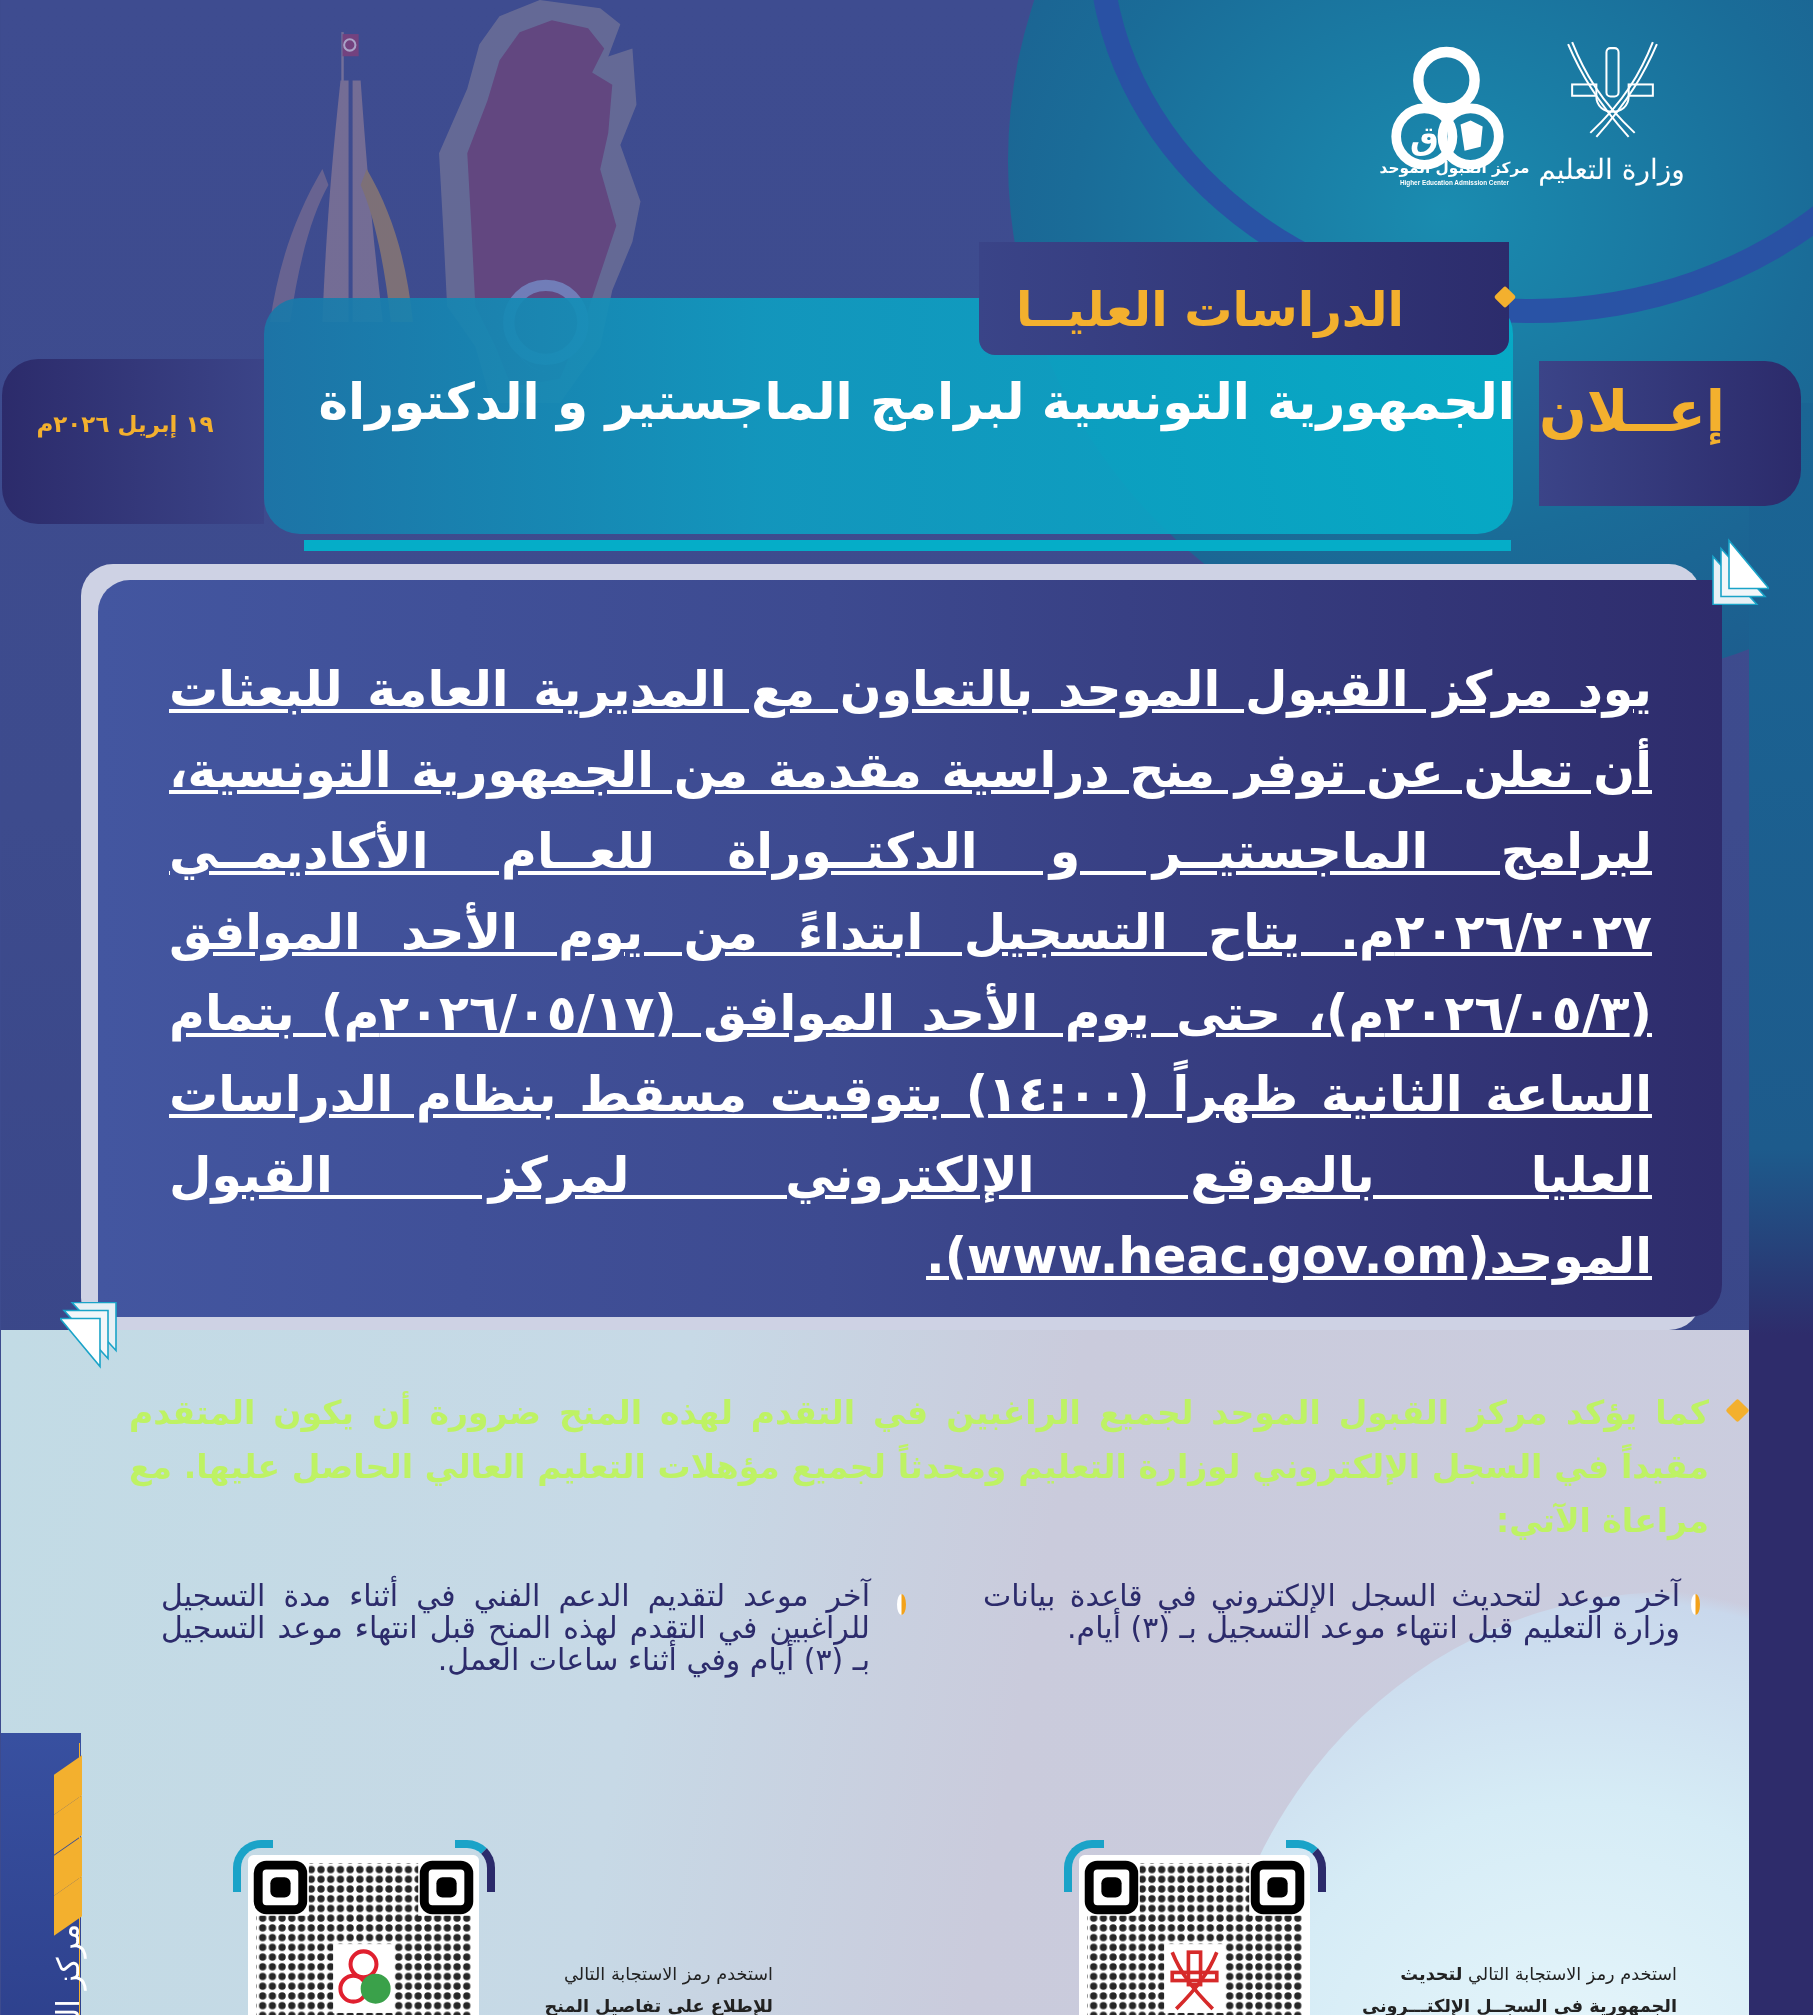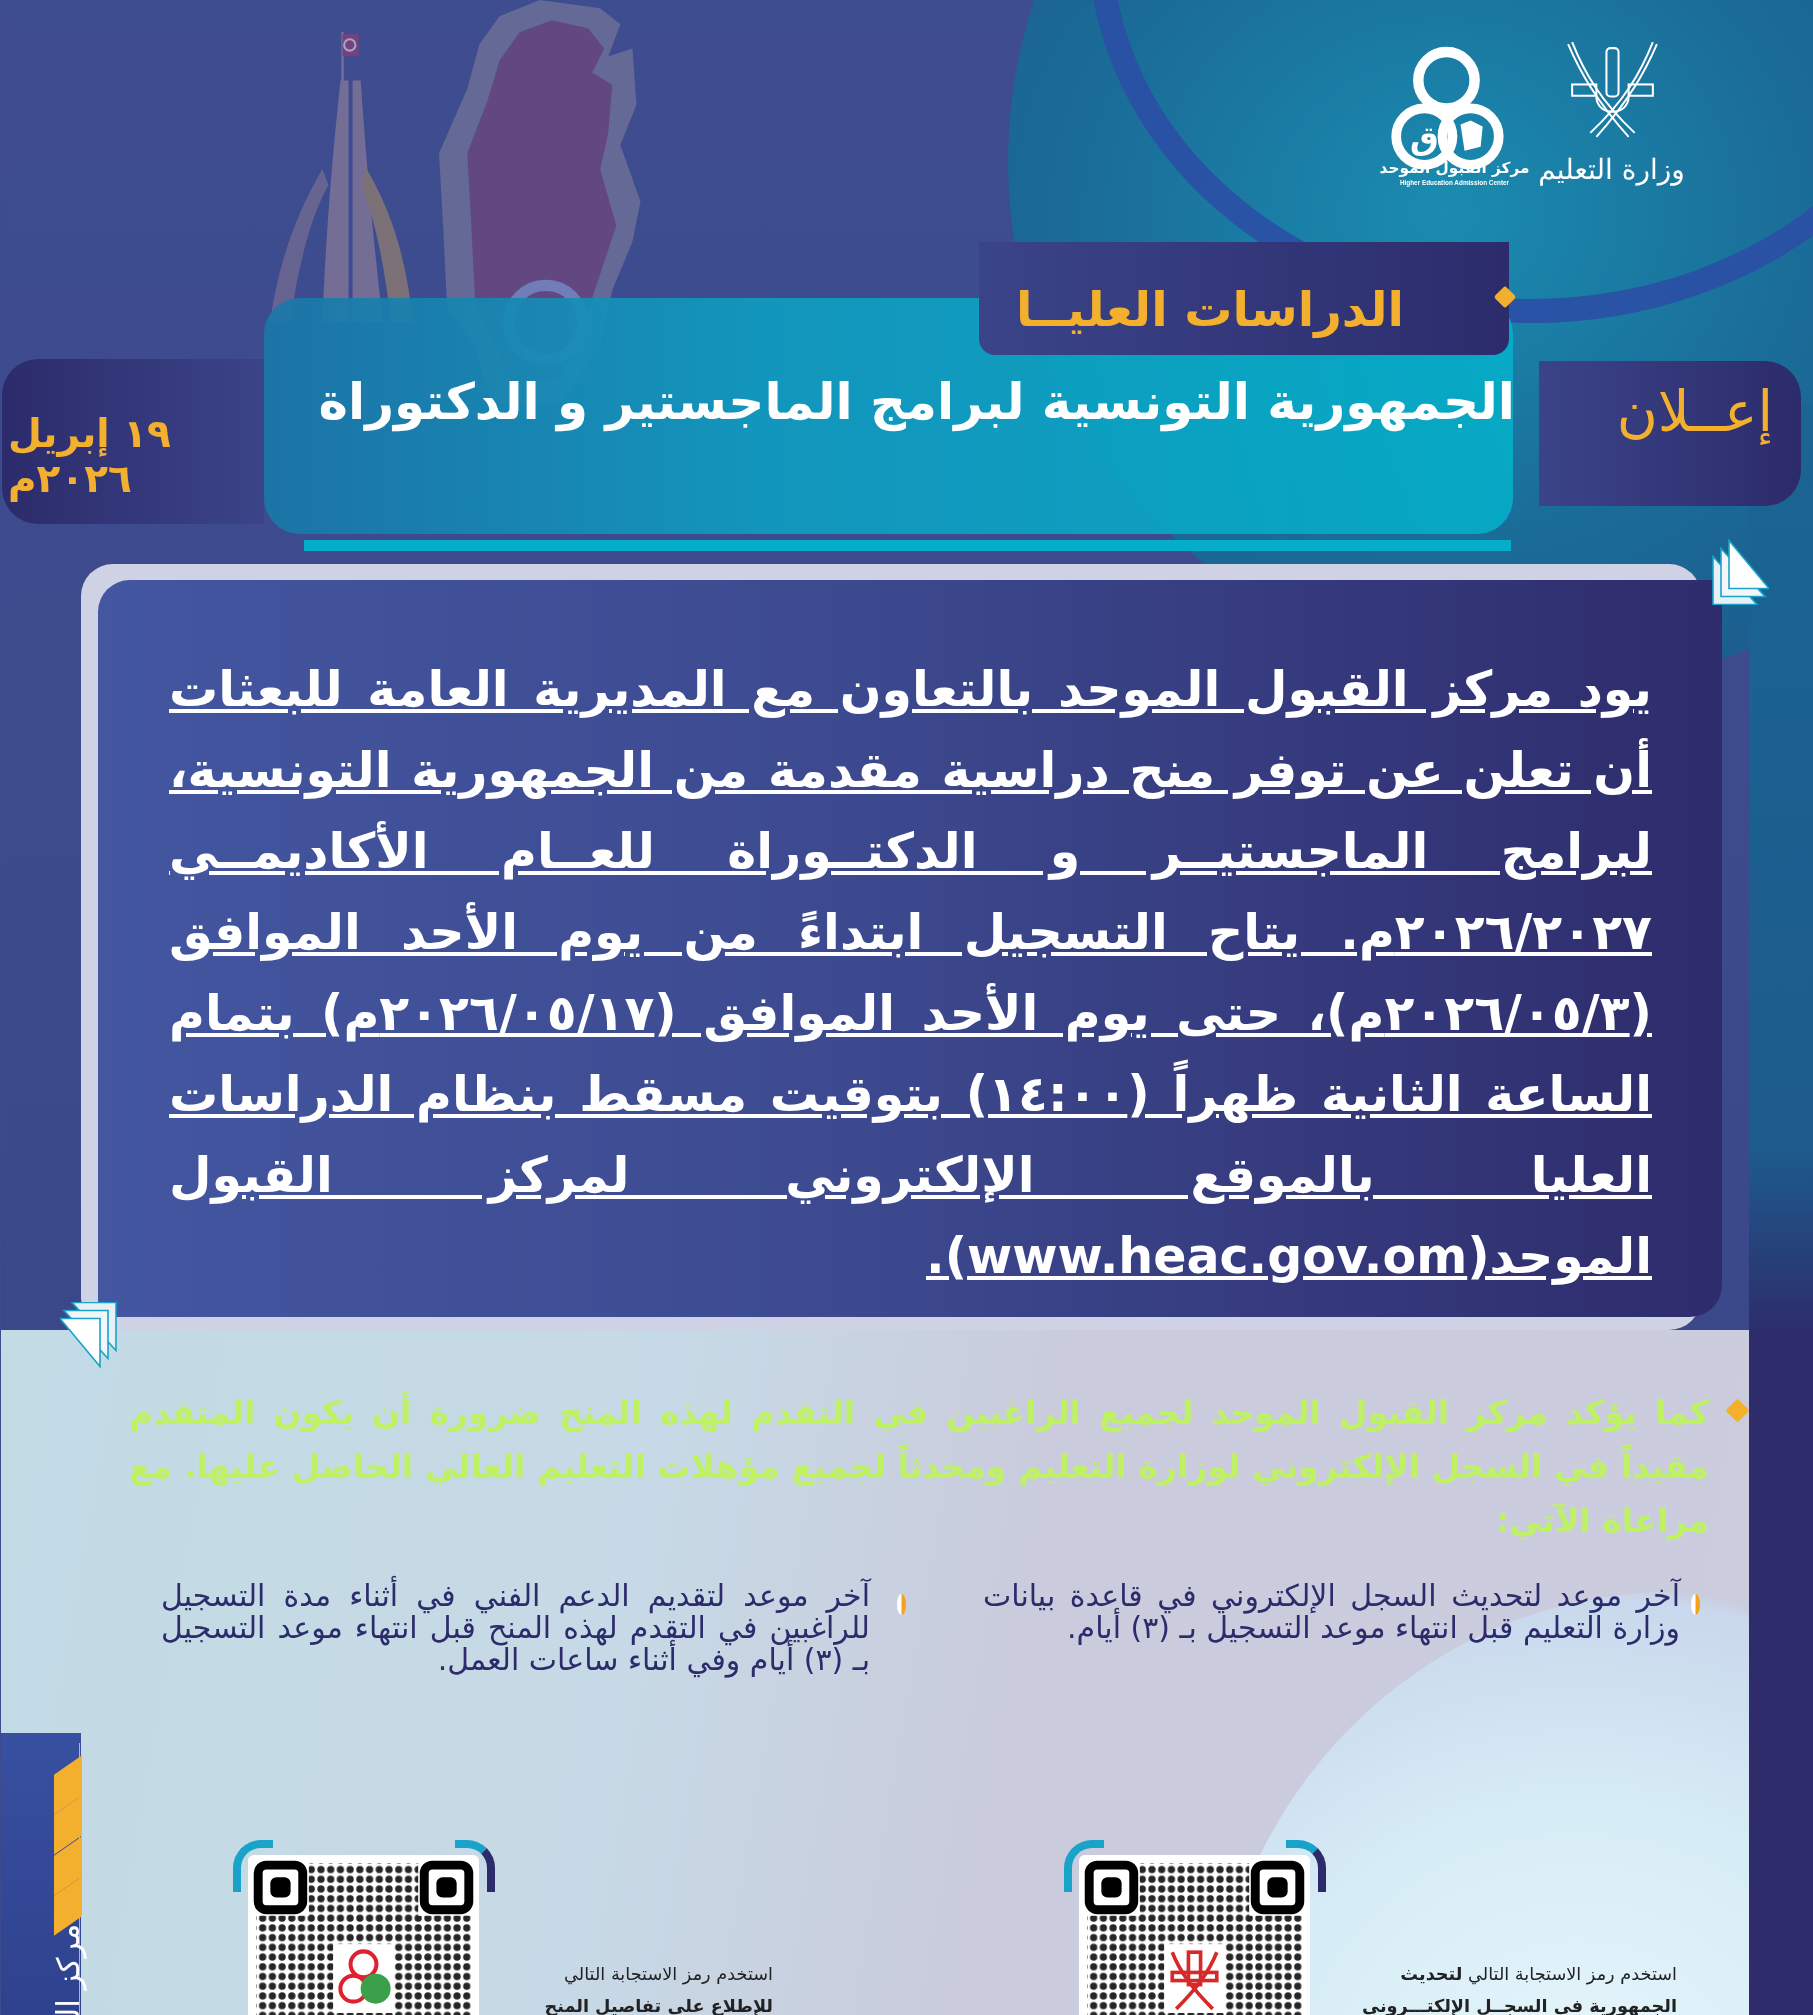--- a/index.html
+++ b/index.html
@@ -97,31 +97,31 @@
   #section-bullet {
     left: 1497px; top: 289px; width: 16px; height: 16px;
     background: #f3b02e; transform: rotate(45deg); border-radius: 2.4px;
   }
   #announce-pill {
     left: 1539px; top: 361px; width: 262px; height: 145px;
     background: linear-gradient(90deg, #3b4488 0%, #2c2b6b 100%);
     border-radius: 0 36px 36px 0;
   }
   #announce-label {
-    left: 1539px; top: 379px; width: 234px; text-align: right;
-    font-size: 56px; font-weight: normal; color: #f3b02e;
+    left: 1539px; top: 379px; width: 234px; text-align: left;
+    font-size: 56px; font-weight: bold; color: #f3b02e;
   }
   #date-pill {
     left: 2px; top: 359px; width: 262px; height: 165px;
     background: linear-gradient(90deg, #2c2b6b 0%, #3b4488 100%);
     border-radius: 36px 0 0 36px;
   }
   #date-label {
-    left: 8px; top: 411px; width: 234px; text-align: left;
-    font-size: 39px; font-weight: bold; color: #f3b02e;
+    left: 8px; top: 411px; width: 234px; text-align: center;
+    font-size: 23px; font-weight: bold; color: #f3b02e;
   }
   #title {
     left: 314px; top: 361px; width: 1201px;
     text-align: right; direction: rtl;
     font-size: 50px; font-weight: bold; color: #fff; line-height: 83px;
     letter-spacing: 0.8px;
   }
 
   
   #card-frame {

